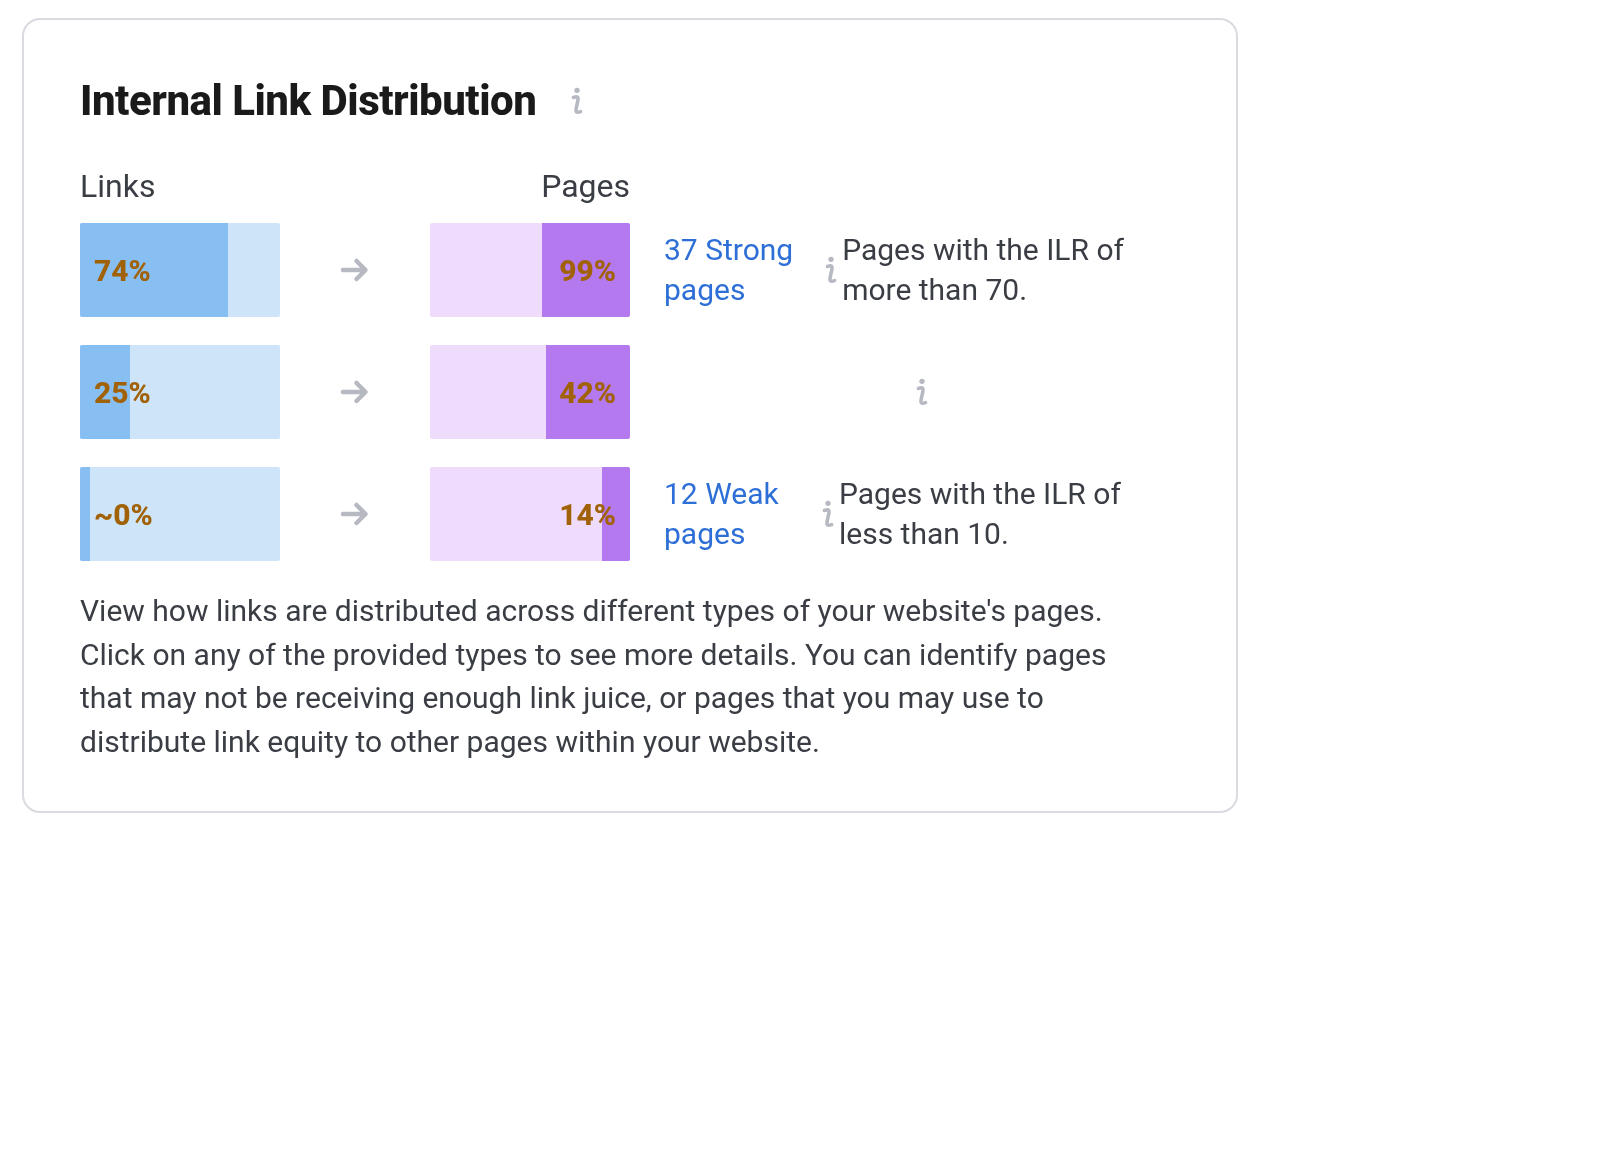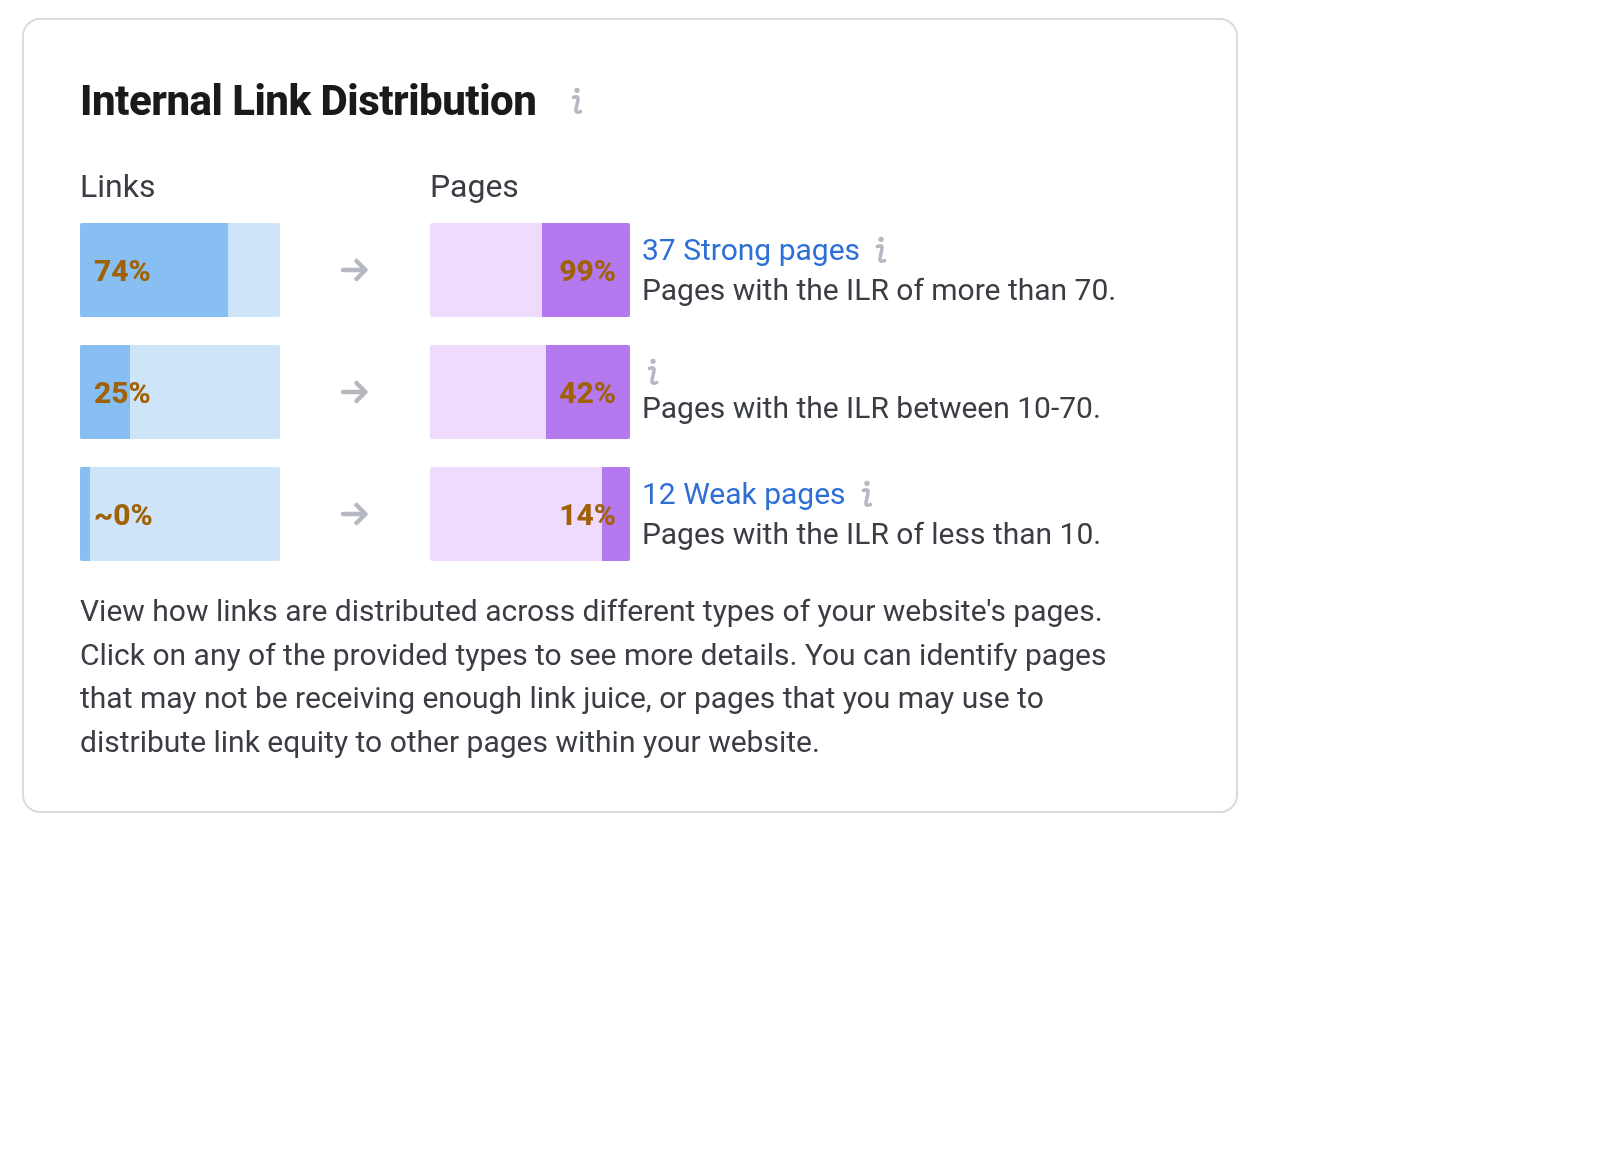--- a/index.html
+++ b/index.html
@@ -49,21 +49,21 @@
   }
   .info-icon svg{width:22px;height:32px;display:block;}
   .cols-head{
     display:flex;
     font-size:32px;
     color:var(--muted);
     margin-bottom:18px;
   }
   .col-links-h{width:200px;}
   .arrow-gap{width:150px;}
-  .col-pages-h{width:200px;}
+  .col-pages-h{width:200px;text-align:right;}
   .row{
     display:flex;
     align-items:center;
     margin-bottom:28px;
   }
   .bar{
     height:94px;
     width:200px;
     position:relative;
     border-radius:2px;
@@ -93,23 +93,22 @@
     width:150px;
     flex:0 0 150px;
     display:flex;
     align-items:center;
     justify-content:center;
     color:var(--arrow);
   }
   .arrow svg{width:36px;height:36px;}
   .desc{
     flex:1;
-    padding-left:12px;
-    display:flex;
-    flex-direction:column;
+    padding-left:34px;
+    display:flex;
     justify-content:center;
     line-height:1.35;
   }
   .desc .link-line{
     display:flex;
     align-items:center;
     gap:10px;
     font-size:30px;
   }
   .desc .link-line a{
@@ -193,21 +192,20 @@
     </div>
     <div class="desc">
       <div class="link-line">
         <span class="info-icon">
           <svg viewBox="0 0 24 36">
               <circle cx="12" cy="6" r="3" fill="currentColor"></circle>
               <path d="M8 14 C14 12 14 14 12 22 C10 30 10 32 16 30" stroke="currentColor" stroke-width="4" fill="none" stroke-linecap="round"></path>
             </svg>
         </span>
       </div>
-      <div class="sub">Pages with the ILR between 10-70.</div>
     </div>
   </div>
 
   <div class="row">
     <div class="bar links">
       <div class="fill" style="width: 5%;"></div>
       <span class="pct">~0%</span>
     </div>
     <div class="arrow">
       <svg viewBox="0 0 24 24">

